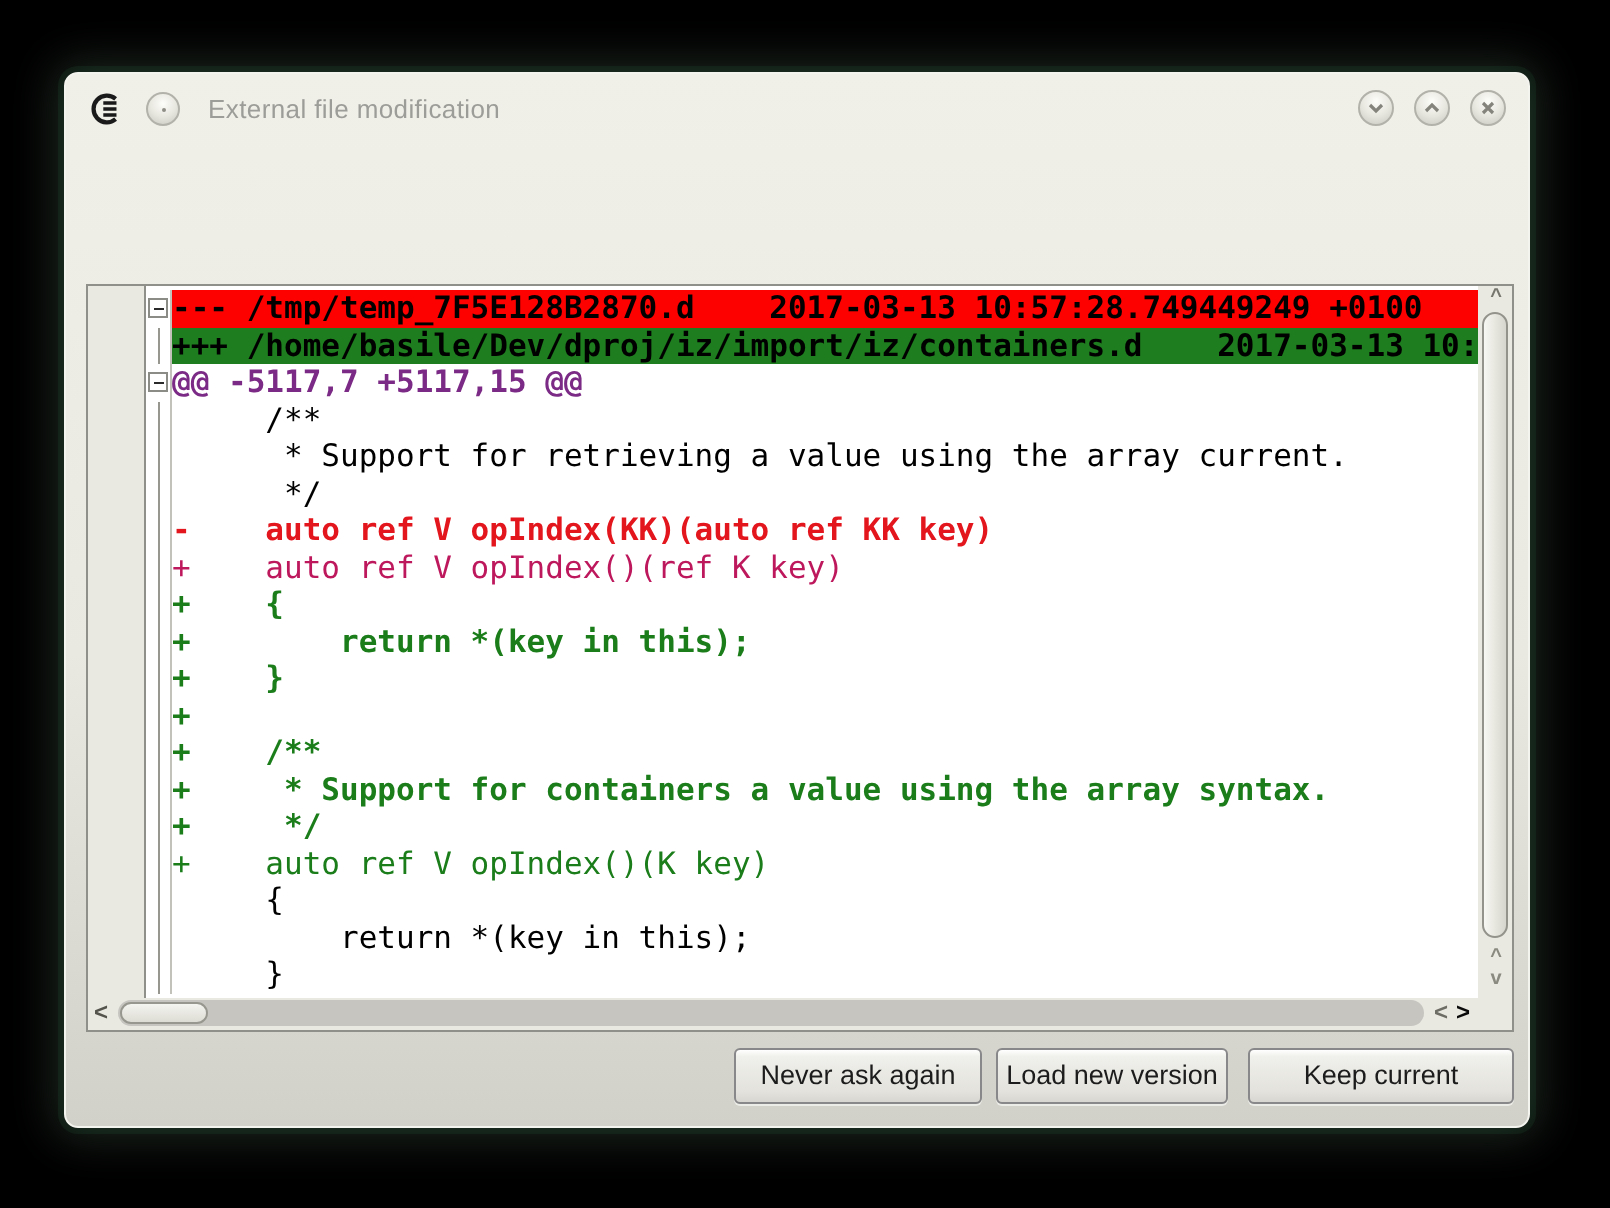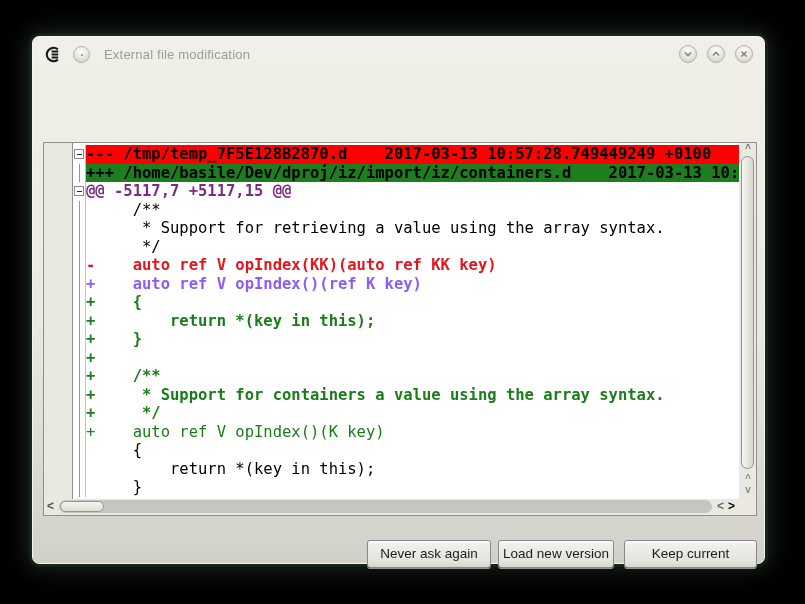--- a/index.html
+++ b/index.html
@@ -80,21 +80,21 @@
   .hs-arrow-left2 { position:absolute; left:671px; top:1px; font-size:12px; font-weight:bold;
                     color:#6e6d65; line-height:13px; }
   .hs-arrow-right { position:absolute; left:682px; top:1px; font-size:12px; font-weight:900;
                     color:#0a0a0a; line-height:13px; }
 
   
   .action-btn { position:absolute; top:487px; height:28px; border-radius:3px;
                 border:1px solid #88888a; font-family:"Liberation Sans", sans-serif;
                 font-size:13.5px; color:#1c1c1c; text-align:center; line-height:26px;
                 background:linear-gradient(180deg,#ffffff 0%,#f0f0ec 12%,#e3e2dc 80%,#d7d6d0 100%);
-                box-shadow:0 1px 0 rgba(255,255,255,0.55); cursor:default;margin-top:16px; }
+                box-shadow:0 1px 0 rgba(255,255,255,0.55); cursor:default; }
   .btn-never { left:334px; width:124px; }
   .btn-load  { left:465px; width:116px; }
   .btn-keep  { left:591px; width:133px; }
 </style>
 </head>
 <body>
 
 <div class="page">
   <div class="window">
 
@@ -148,39 +148,39 @@
           <div class="diff-row">
             <span class="gutter">
               <span class="fold-vline"></span>
             </span>
             <span class="diff-text" style="color: rgb(0, 0, 0); font-weight: normal;">     /**</span>
           </div>
           <div class="diff-row">
             <span class="gutter">
               <span class="fold-vline"></span>
             </span>
-            <span class="diff-text" style="color: rgb(0, 0, 0); font-weight: normal;">      * Support for retrieving a value using the array syntax.</span>
+            <span class="diff-text" style="color: rgb(0, 0, 0); font-weight: normal;">      * Support for retrieving a value using the array current.</span>
           </div>
           <div class="diff-row">
             <span class="gutter">
               <span class="fold-vline"></span>
             </span>
             <span class="diff-text" style="color: rgb(0, 0, 0); font-weight: normal;">      */</span>
           </div>
           <div class="diff-row">
             <span class="gutter">
               <span class="fold-vline"></span>
             </span>
             <span class="diff-text" style="color: rgb(227, 21, 29); font-weight: bold;">-    auto ref V opIndex(KK)(auto ref KK key)</span>
           </div>
           <div class="diff-row">
             <span class="gutter">
               <span class="fold-vline"></span>
             </span>
-            <span class="diff-text" style="color: #8b5cf6; font-weight: bold;">+    auto ref V opIndex()(ref K key)</span>
+            <span class="diff-text" style="color: #be185d; font-weight: normal;">+    auto ref V opIndex()(ref K key)</span>
           </div>
           <div class="diff-row">
             <span class="gutter">
               <span class="fold-vline"></span>
             </span>
             <span class="diff-text" style="color: rgb(26, 125, 26); font-weight: bold;">+    {</span>
           </div>
           <div class="diff-row">
             <span class="gutter">
               <span class="fold-vline"></span>

